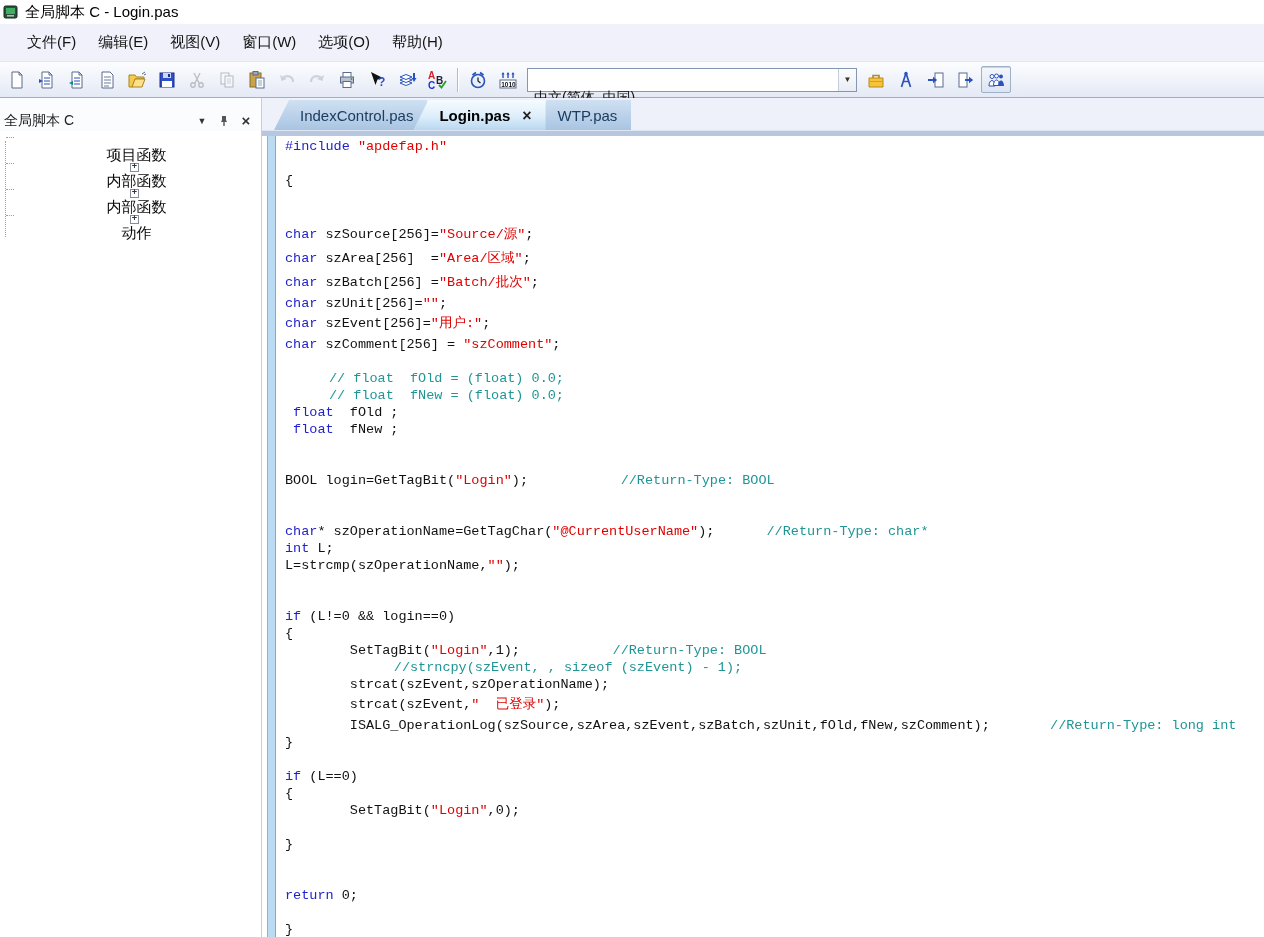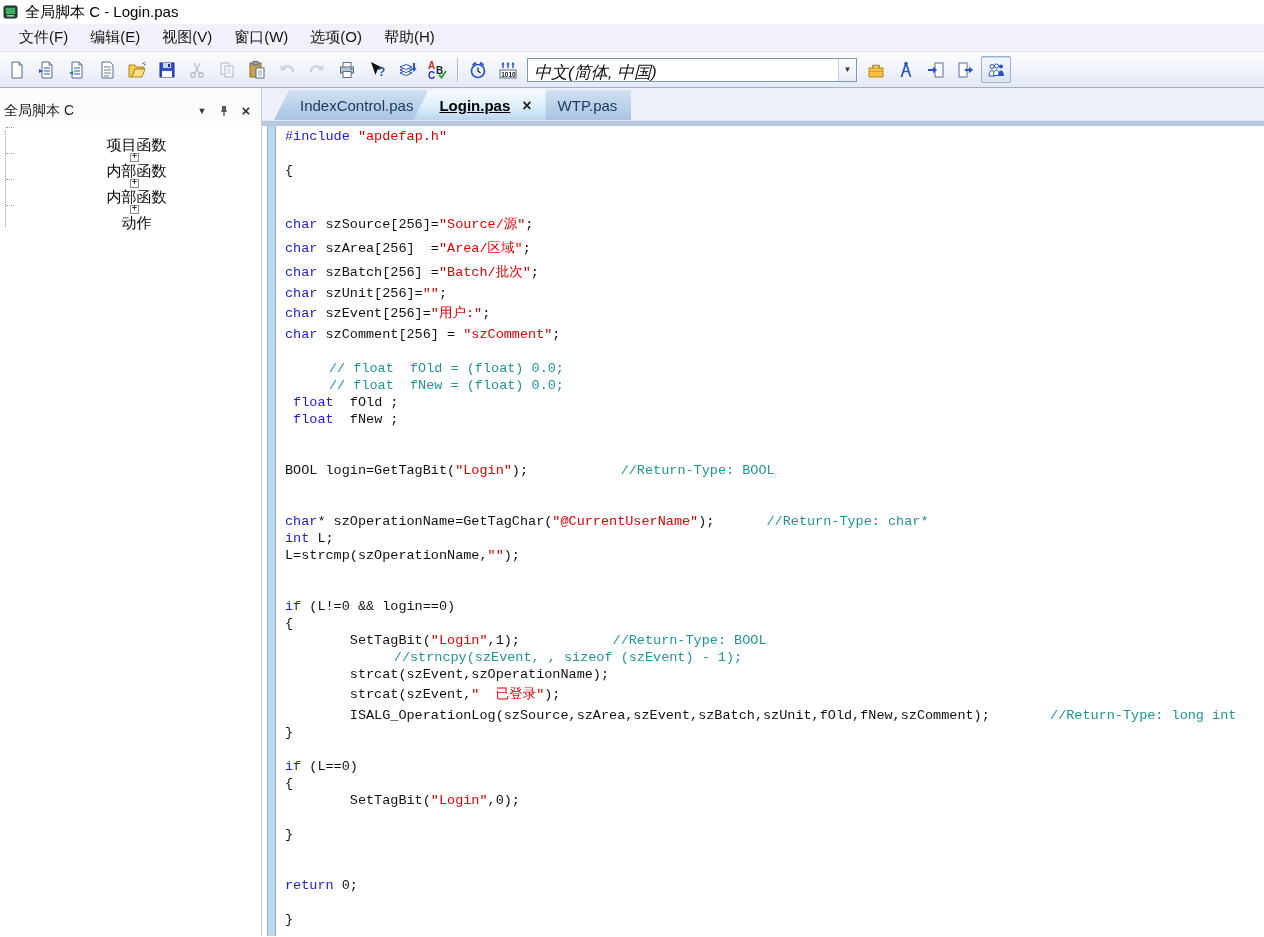--- a/index.html
+++ b/index.html
@@ -6,33 +6,33 @@
   html,body { width:1264px; height:937px; overflow:hidden; }
   body { font-family:"Liberation Sans","DejaVu Sans",sans-serif; background:#fff; color:#111;
          --kw:#2121cd; --str:#e00000; --cmt:#1f9595; }
 
   
   .titlebar { height:24px; background:#fff; display:flex; align-items:center; padding-left:3px; }
   .titlebar .appicon { width:16px; height:16px; margin-right:6px; }
   .titlebar .title { font-size:15px; color:#000; }
 
   
-  .menubar { height:28px; background:#f0f1fa; display:flex; align-items:center; padding-left:8px;
+  .menubar { height:38px; background:#f0f1fa; display:flex; align-items:center; padding-left:16px;
              border-bottom:1px solid #e4e7f2; }
   .menu-item { font-size:15px; padding:3px 11px; color:#141414; cursor:default; }
 
   
   .toolbar { height:36px; background:linear-gradient(#fcfdff,#e4e9f5); display:flex; align-items:center;
              padding-left:2px; border-bottom:1px solid #a6adc0; }
   .tbtn { width:30px; height:27px; display:flex; align-items:center; justify-content:center; border:1px solid transparent; border-radius:2px; }
   .tbtn.disabled svg { opacity:.42; filter:grayscale(60%); }
   .tbtn.pressed { background:linear-gradient(#f4f7fc,#dde4f1); border:1px solid #9fb0c9; box-shadow:0 1px 0 #c7d2e4 inset; }
   .tsep { width:1px; height:24px; background:#b4bacb; box-shadow:1px 0 0 #ffffff; margin:0 5px; }
   .langbox { display:flex; height:24px; border:1px solid #8397b0; background:#fff; margin:0 4px; }
-  .langbox .langval { width:310px; font-size:17px; padding:2px 6px; white-space:nowrap; overflow:hidden;font-style:italic; }
+  .langbox .langval { width:310px; font-size:14px; padding:20px 6px; white-space:nowrap; overflow:hidden; }
   .langbox .langarrow { width:18px; border-left:1px solid #c4cddb; background:linear-gradient(#fdfdfe,#e8ecf4);
              display:flex; align-items:center; justify-content:center; font-size:8px; color:#333; }
 
   
   .main { display:flex; height:848px; }
 
   
   .sidebar { width:262px; background:#fff; border-right:1px solid #c9cdd9; display:flex; flex-direction:column; }
   .panel-header { height:33px; display:flex; align-items:center; padding:12px 6px 0 4px; background:#fbfcfe; }
   .panel-title { flex:1; font-size:14px; color:#222; }
@@ -49,21 +49,21 @@
   .tree-icon { width:17px; height:16px; margin-right:6px; z-index:1; }
   .tree-label { font-size:15px; color:#0a0a0a; }
 
   
   .workarea { flex:1; display:flex; flex-direction:column; background:#eef0fa; }
   .tabstrip { height:32px; display:flex; align-items:flex-end; padding-left:12px;text-align:right; }
   .tab { height:30px; padding:7px 14px 0 26px; font-size:15px; white-space:nowrap;
          clip-path:polygon(15px 0,100% 0,100% 100%,0 100%);
          background:linear-gradient(#cfe0f2,#a9c4e2); color:#1c3c60; margin-left:-14px; }
   .tab:first-child { margin-left:0; }
-  .tab.active { background:linear-gradient(#f6fbff 0%,#ddeefb 55%,#b9d7f0 100%); color:#000; font-weight:bold; z-index:3; position:relative;text-decoration:underline; }
+  .tab.active { background:linear-gradient(#f6fbff 0%,#ddeefb 55%,#b9d7f0 100%); color:#000; font-weight:bold; z-index:3; position:relative; }
   .tab .close { display:inline-block; margin-left:12px; font-weight:bold; color:#222; font-size:16px; line-height:12px; }
   .tabband { height:6px; background:#b7c8de; border-top:1px solid #dde6f2; }
 
   .editor-body { flex:1; display:flex; background:#fff; }
   .gutterstrip { width:14px; background:linear-gradient(to right,#ffffff 5px,#9db0c4 5px,#9db0c4 6px,#badbf2 6px,#badbf2 13px,#8fa8bd 13px); }
   .code { flex:1; background:#fff; padding:2px 0 0 9px; font-family:"Liberation Mono","DejaVu Sans Mono",monospace;
           font-size:13.5px; overflow:hidden; }
   .cl { white-space:pre; height:17px; line-height:17px; }
   .cl.tall { height:24px; line-height:24px; }
   .sp-p { color:#111; }

